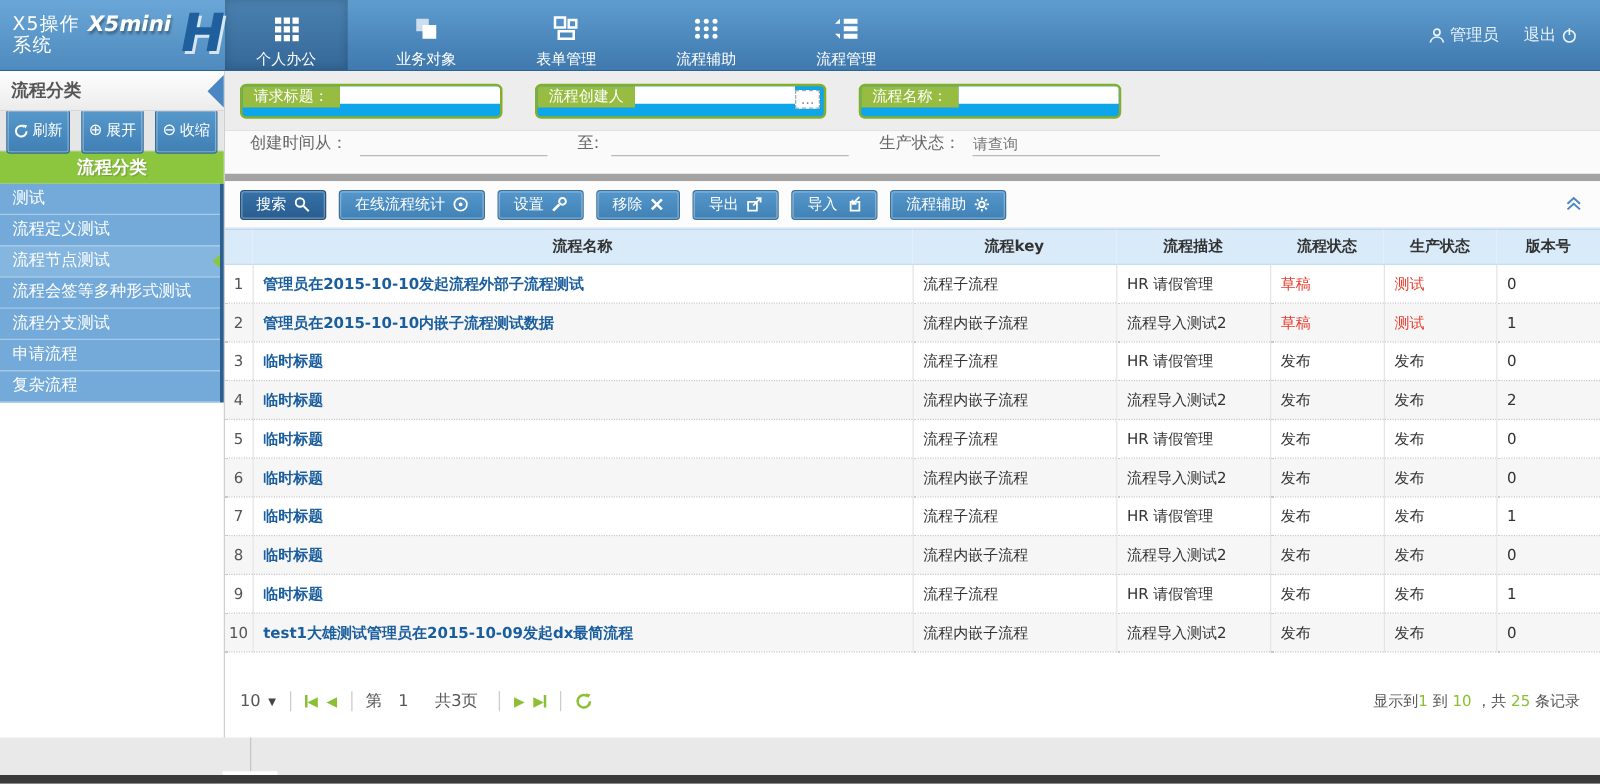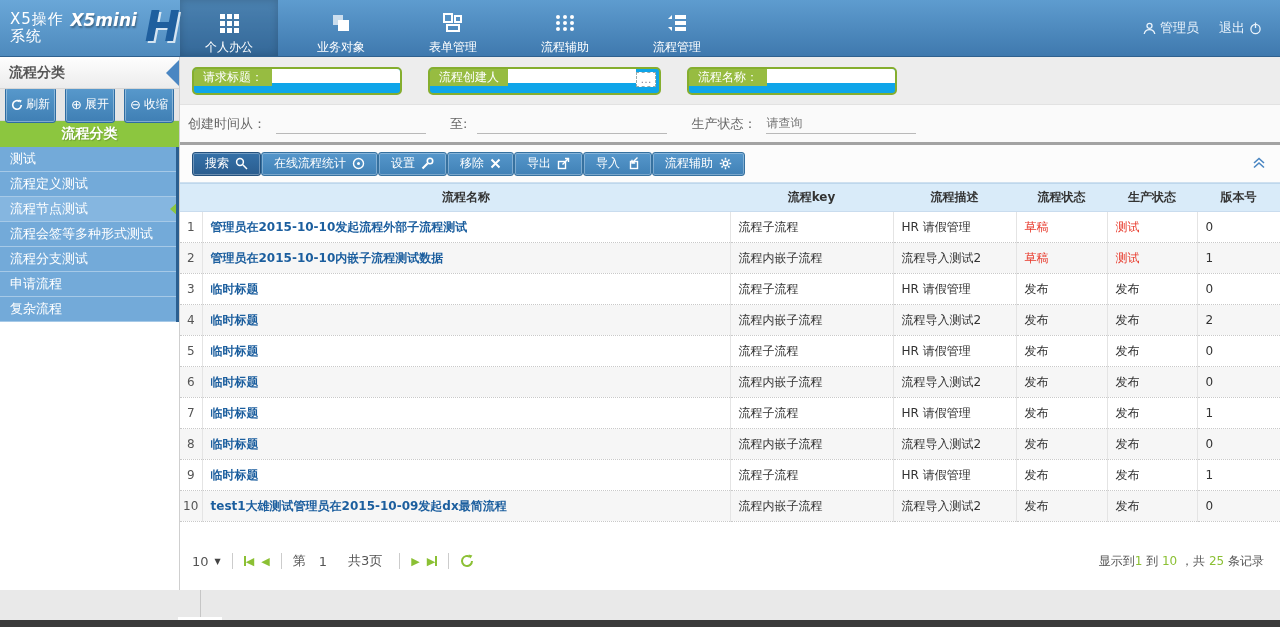--- a/index.html
+++ b/index.html
@@ -62,30 +62,30 @@
   .search-row1 { height:48px; background:#ededed; display:flex; align-items:center;
     gap:26px; padding-left:12px; border-bottom:1px solid #e2e2e2; }
   .sfield { display:flex; height:28px; border:2px solid #85ae2e; border-radius:5px;
     overflow:hidden; background:#0ea5e9; align-items:flex-start; }
   .sfield .flabel { background:#97bc41; color:#fff; display:flex; align-items:center;
     padding:0 9px; font-size:12px; white-space:nowrap; }
   .sfield input { border:none; outline:none; width:128px; padding:0 5px; font-size:12px; }
   .sfield .picker { width:20px; margin:3px 3px 3px 0; border:1px dashed #9aa; color:#889;
     display:flex; align-items:center; justify-content:center; font-size:11px;
     background:#fff; cursor:pointer; }
-  .search-row2 { height:40px; background:#fafafa; display:flex; align-items:center;
-    padding-left:8px; color:#666; font-size:13px; border-bottom:3px solid #a3a3a3; }
+  .search-row2 { height:40px; background:#fafafa; display:flex; 
+    padding-left:20px; color:#666; font-size:13px; border-bottom:6px solid #a3a3a3; }
   .search-row2 .ulabel { white-space:nowrap; }
   .uinput { border:none; border-bottom:1px solid #b9b9b9; background:transparent;
     height:20px; margin:0 10px; outline:none; font-size:12px; color:#555; }
   .uinput.w1 { width:150px; margin-right:24px; }
   .uinput.w2 { width:190px; margin-right:24px; }
   .uinput.w3 { width:150px; }
   .toolbar { height:38px; background:#fcfcfc; display:flex; align-items:center;
-    padding-left:12px; border-bottom:1px solid #cfe0ef; position:relative; }
+    gap:10px; padding-left:12px; border-bottom:1px solid #cfe0ef; position:relative; }
   .tbtn { height:24px; padding:0 12px; background:linear-gradient(#5697cb,#4081b6);
     border:1px solid #36719f; box-shadow: inset 0 0 0 1px rgba(255,255,255,.3);
     border-radius:3px; color:#fff; font-size:12px; display:flex; align-items:center;
     gap:6px; cursor:pointer; white-space:nowrap; }
   .tbtn.primary { background:linear-gradient(#3571a8,#2a5d8f); border-color:#24517d; }
   .collapse-btn { position:absolute; right:14px; top:12px; cursor:pointer; }
   
   table { width:1100px; border-collapse:collapse; font-size:12px; table-layout:fixed; }
   thead th { background:#d9ebf9; height:28px; font-weight:bold; color:#333;
     border-top:1px solid #bed7ec; border-bottom:1px solid #c9dcee; text-align:center; }

